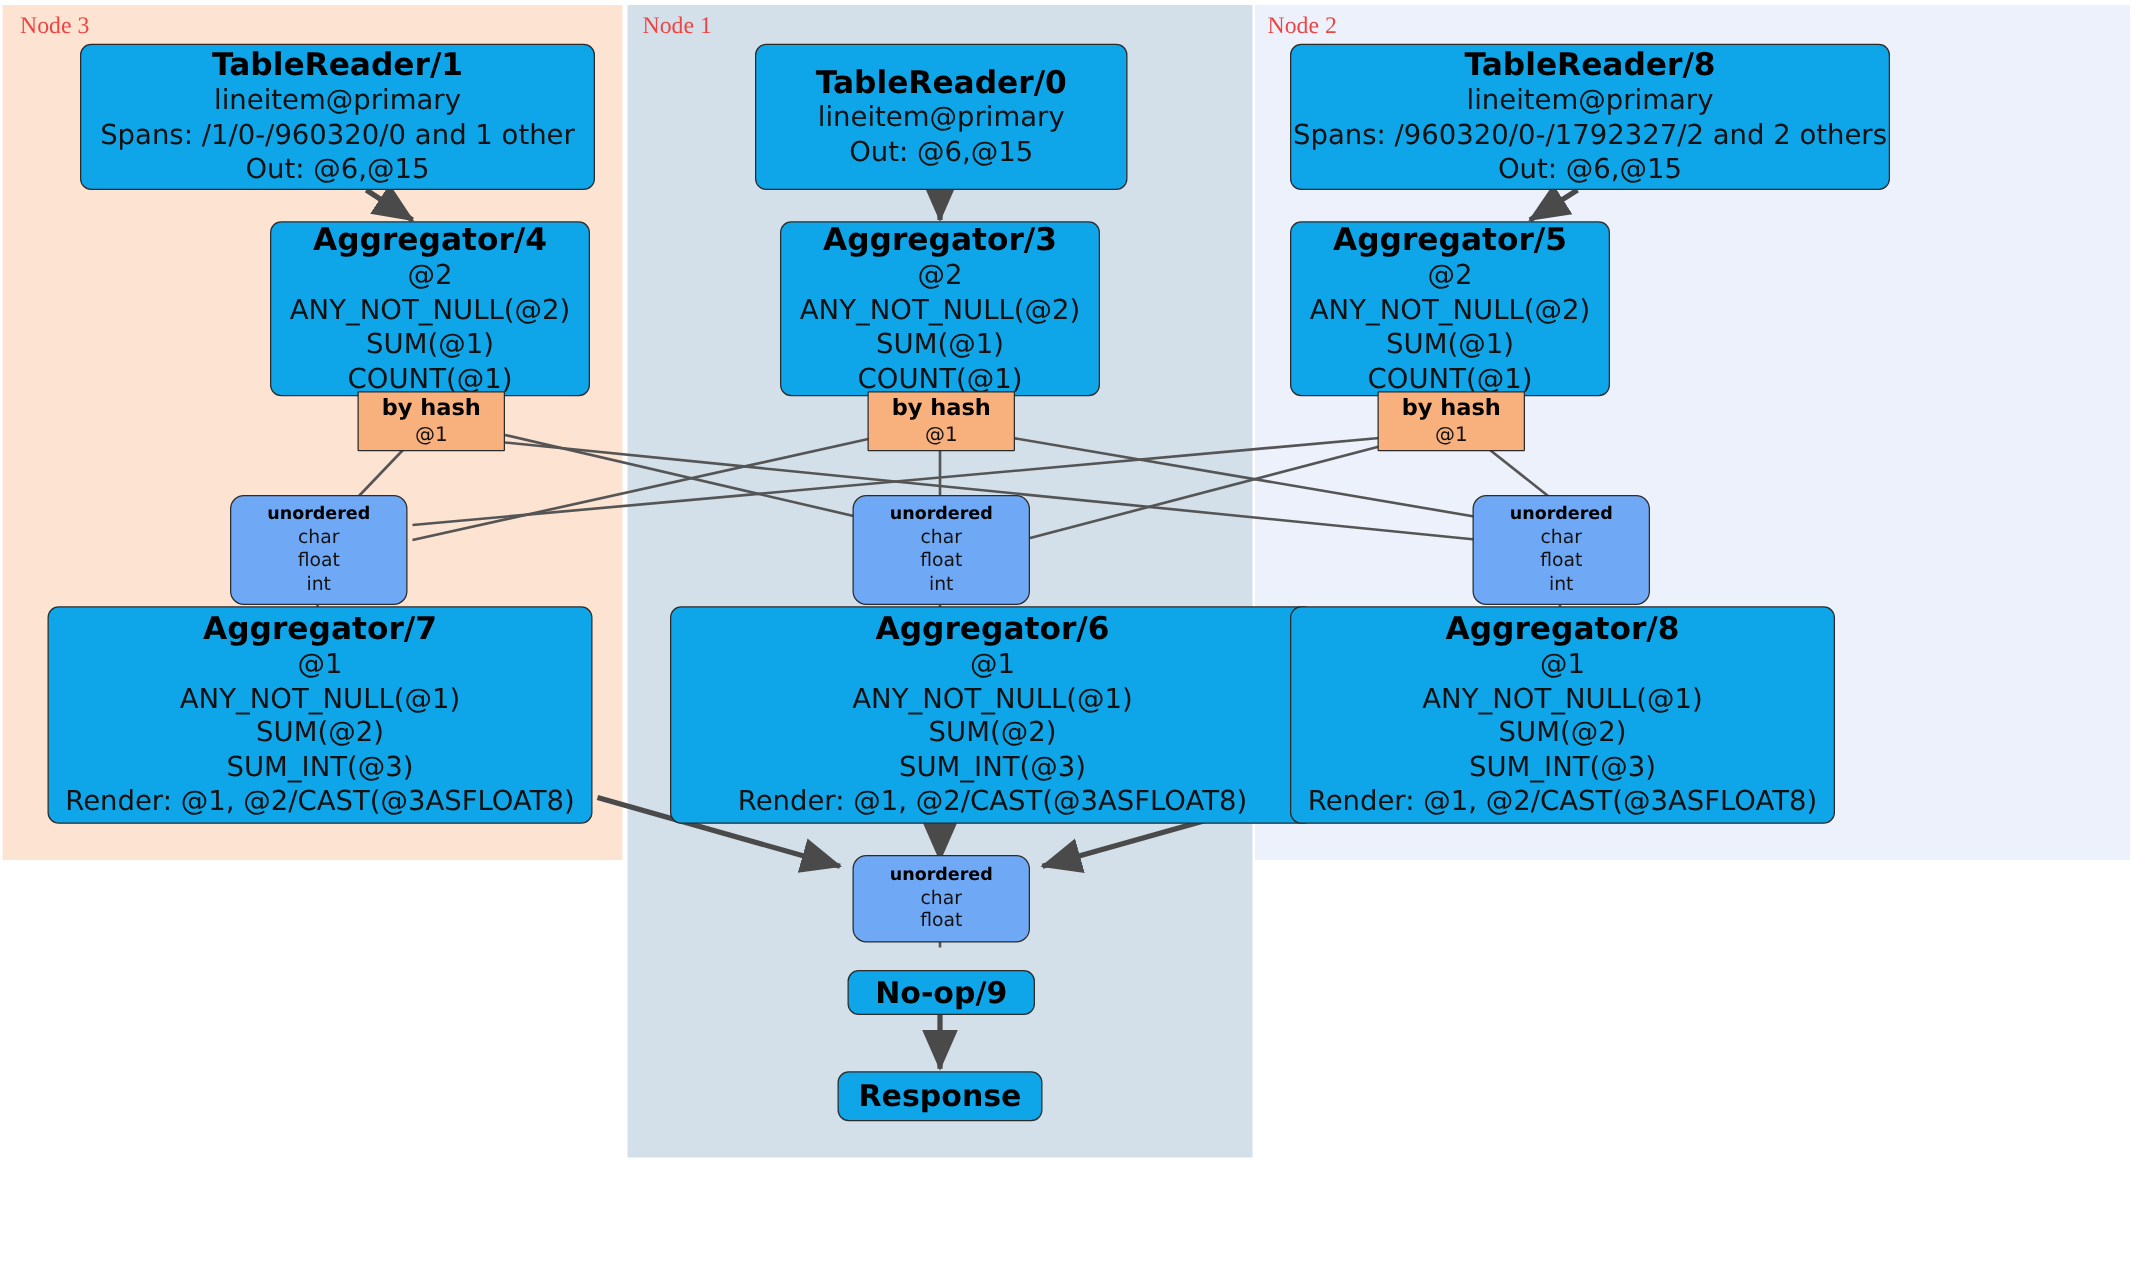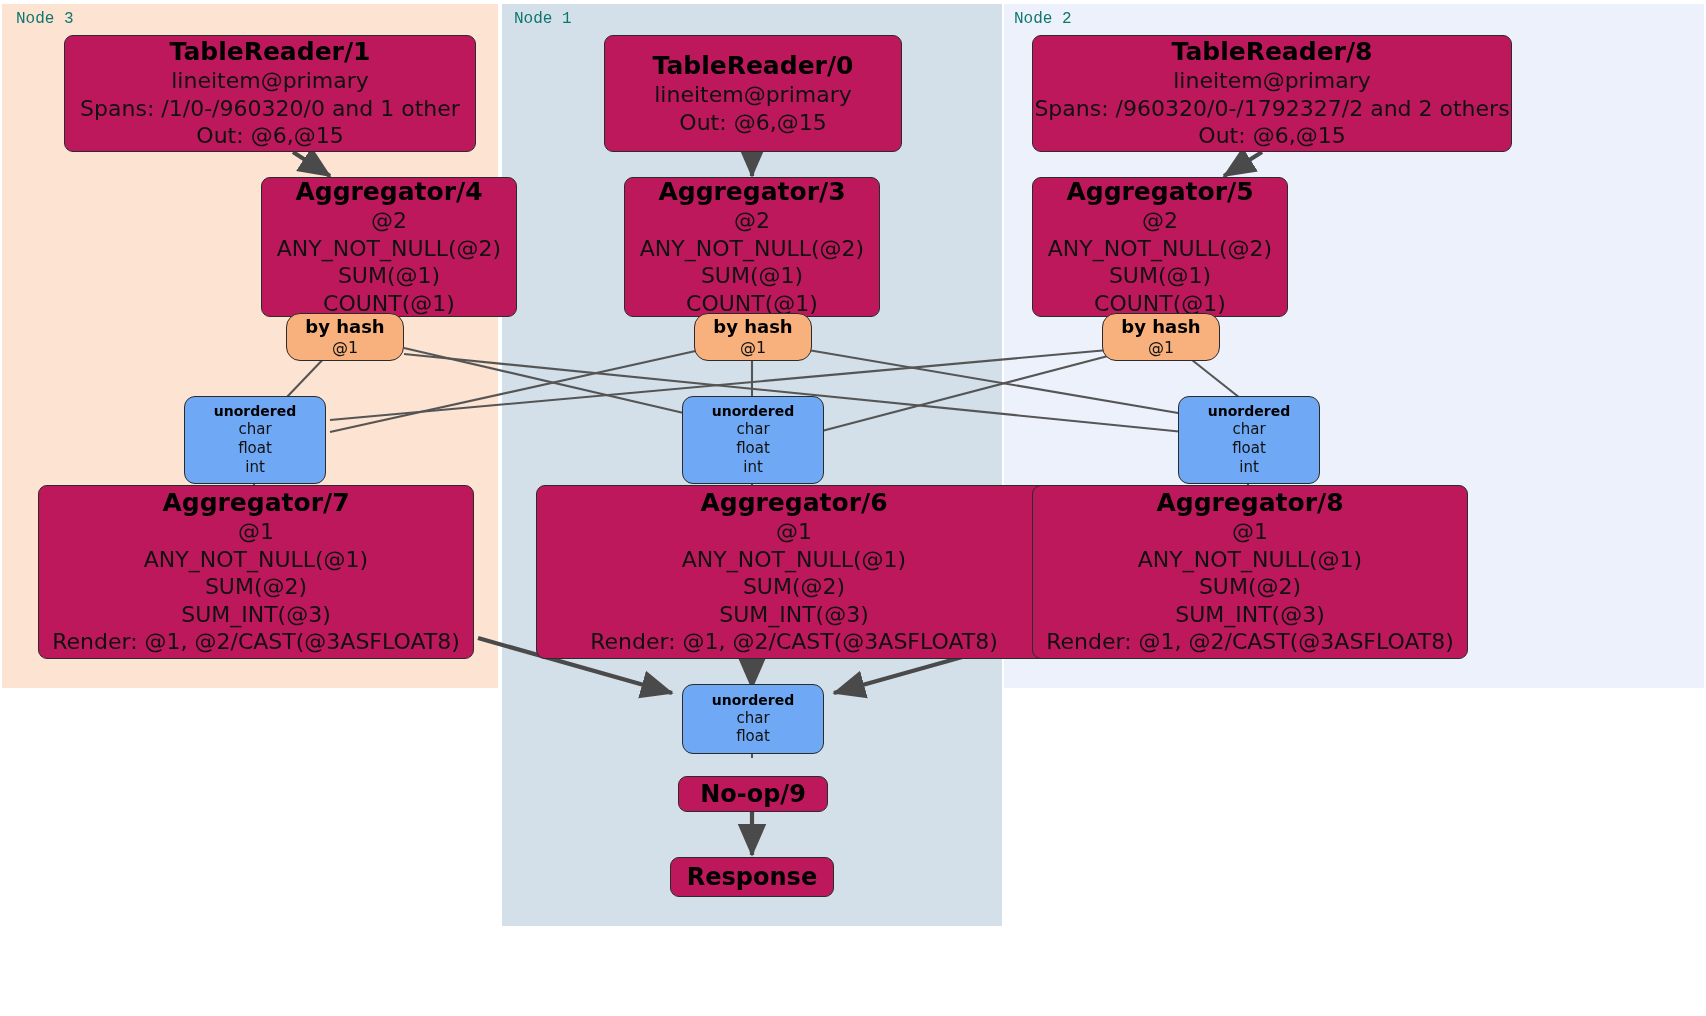--- a/index.html
+++ b/index.html
@@ -2,33 +2,33 @@
 <html><head>
 <meta charset="utf-8">
 <style>
   html,body{margin:0;padding:0;background:#ffffff;}
   body{width:1706px;height:1016px;position:relative;overflow:hidden;
        font-family:"DejaVu Sans","Liberation Sans",sans-serif;}
   #stage{position:absolute;left:0;top:0;width:1706px;height:1016px;}
 
   
   .cluster{position:absolute;box-sizing:border-box;}
-  .cluster-label{position:absolute;font-size:16px;color:#0f766e;
-      font-family:Liberation Mono, monospace;white-space:nowrap;}
+  .cluster-label{position:absolute;font-size:19px;color:#ef4444;
+      font-family:Liberation Serif, serif;white-space:nowrap;}
 
   
   #edges{position:absolute;left:0;top:0;width:1706px;height:1016px;
          pointer-events:none;}
 
   
   .box{position:absolute;box-sizing:border-box;border:1.6px solid #2b2b2b;
        display:flex;flex-direction:column;align-items:center;
        justify-content:center;text-align:center;}
-  .proc{background:#be185d;border-radius:9px;}
-  .router{background:#f8b07c;border-radius:14px;}
+  .proc{background:#0ea5e9;border-radius:9px;}
+  .router{background:#f8b07c;border-radius:1px;}
   .recv{background:#6fa8f5;border-radius:11px;}
 
   .ttl{font-weight:bold;color:#000;line-height:1.2;}
   .ln{color:#111;line-height:1.25;white-space:nowrap;}
 
   .proc .ttl{font-size:25px;}
   .proc .ln{font-size:22px;}
   .router .ttl{font-size:18px;}
   .router .ln{font-size:16px;}
   .recv .ttl{font-size:14px;}
@@ -103,21 +103,21 @@
     <div class="ln">Out: @6,@15</div>
   </div>
 
   <div class="box proc z-box" style="left:1032px;top:35px;width:480px;height:117px;">
     <div class="ttl">TableReader/8</div>
     <div class="ln">lineitem@primary</div>
     <div class="ln">Spans: /960320/0-/1792327/2 and 2 others</div>
     <div class="ln">Out: @6,@15</div>
   </div>
 
-  <div class="box proc z-box" style="left:216px;top:177px;width:256px;height:140px;margin-left:45px;">
+  <div class="box proc z-box" style="left:216px;top:177px;width:256px;height:140px;">
     <div class="ttl">Aggregator/4</div>
     <div class="ln">@2</div>
     <div class="ln">ANY_NOT_NULL(@2)</div>
     <div class="ln">SUM(@1)</div>
     <div class="ln">COUNT(@1)</div>
   </div>
 
   <div class="box proc z-box" style="left:624px;top:177px;width:256px;height:140px;">
     <div class="ttl">Aggregator/3</div>
     <div class="ln">@2</div>

